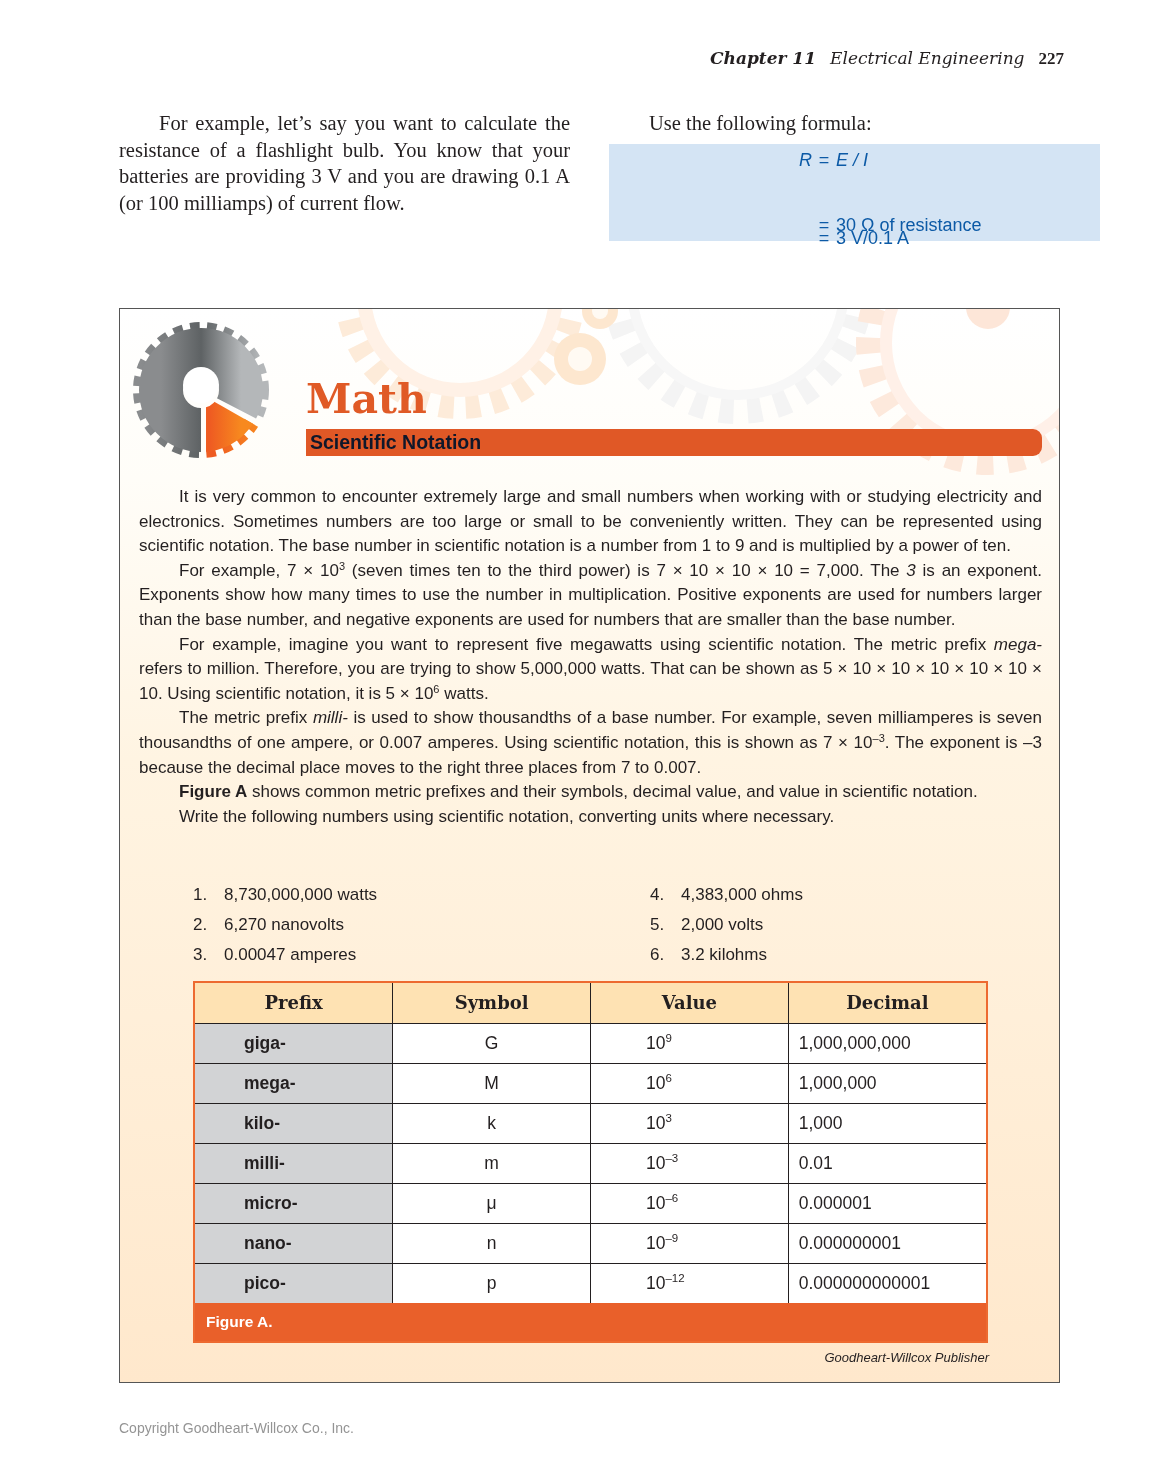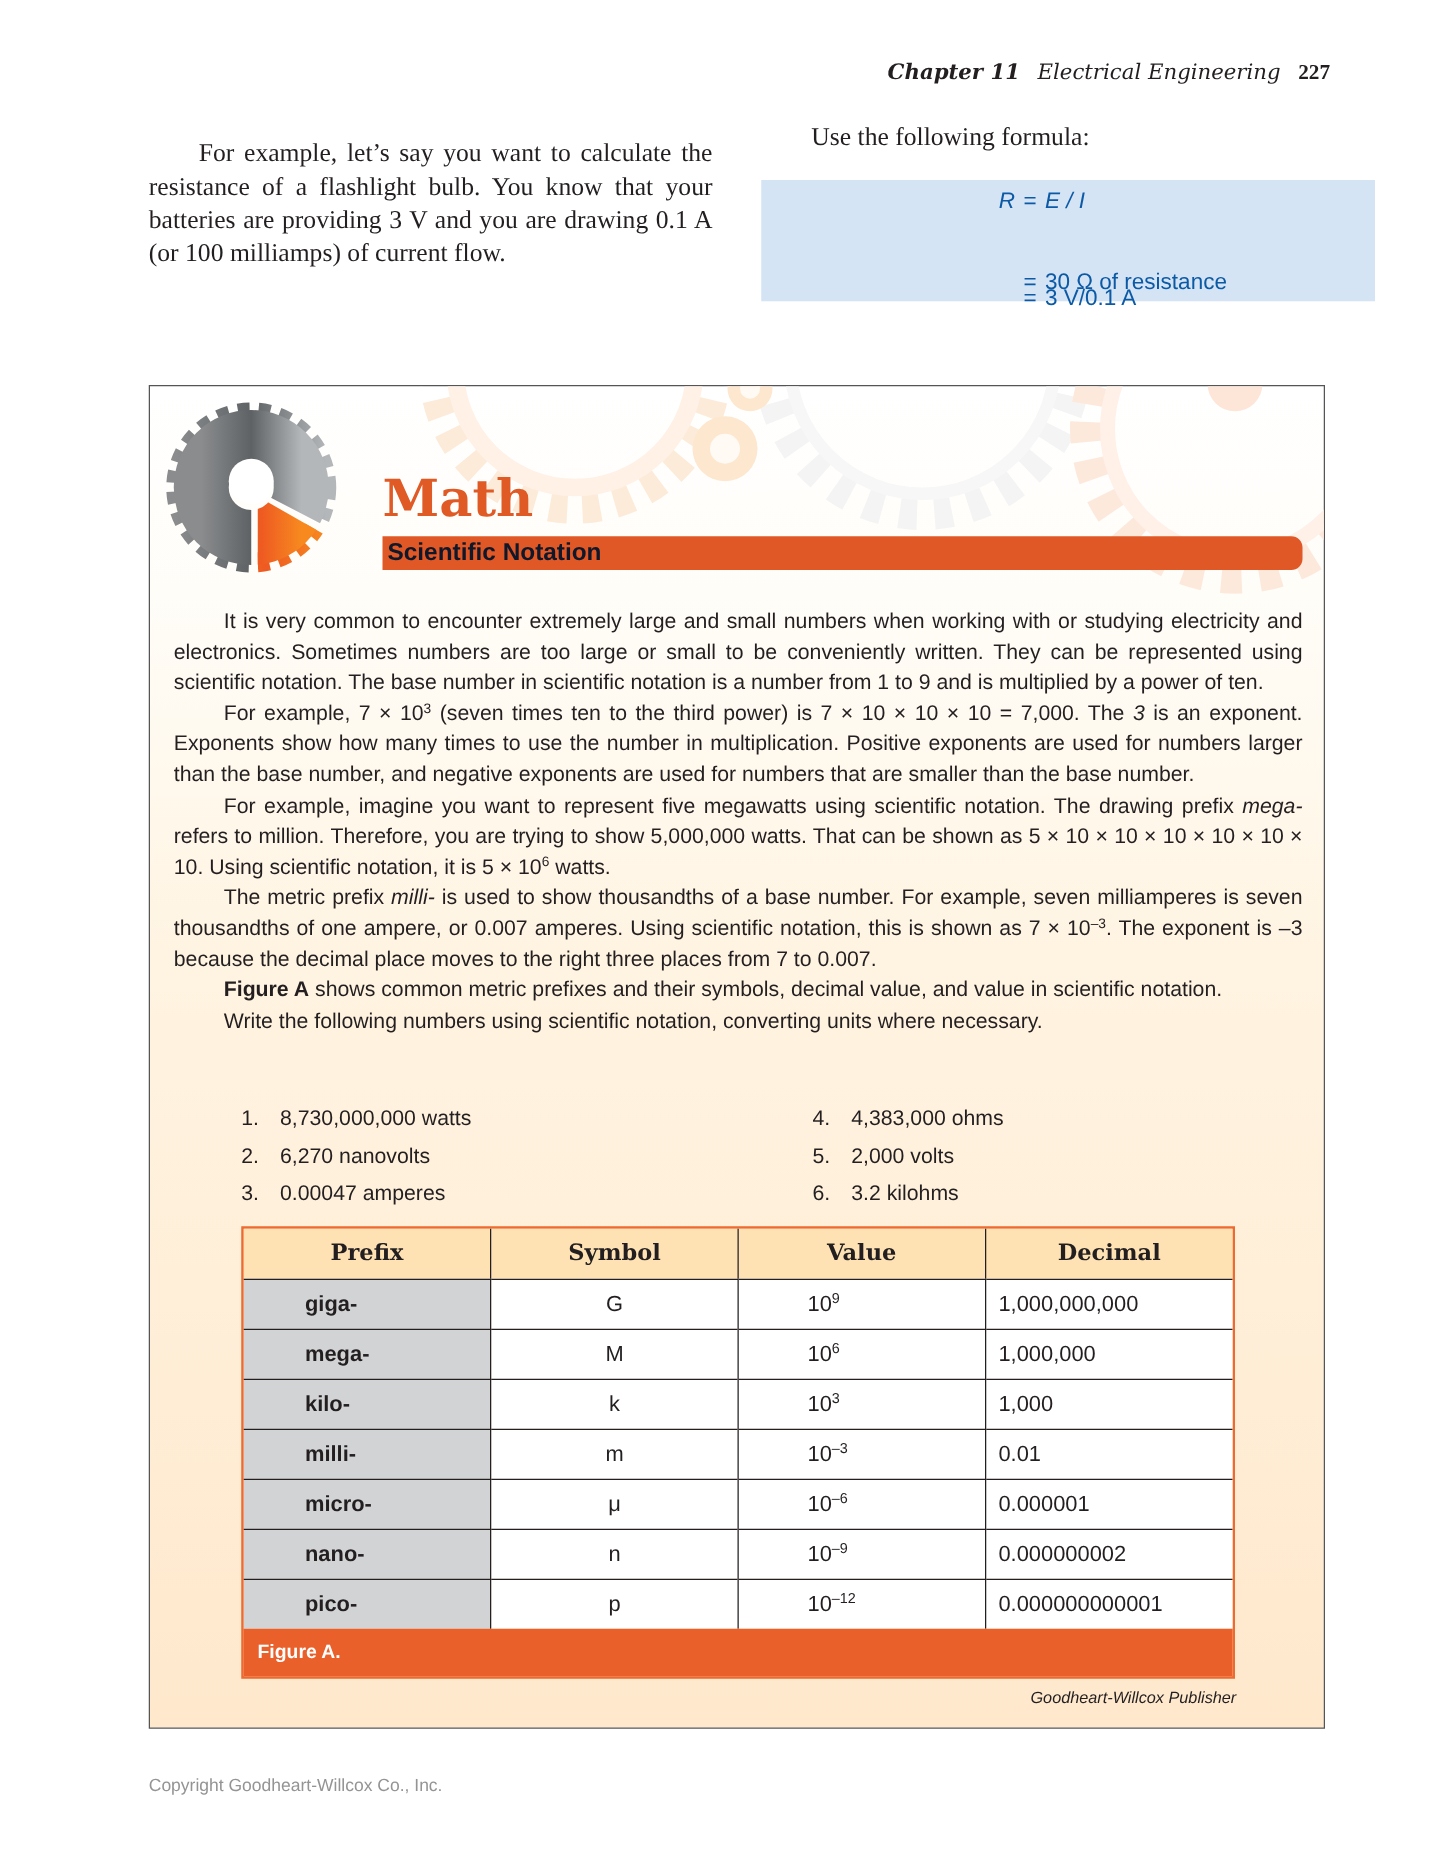--- a/index.html
+++ b/index.html
@@ -7,21 +7,21 @@
   body { position: relative; font-family: "Liberation Sans", sans-serif; color: #231f20; overflow: hidden; }
 
   .running-head { position: absolute; top: 48px; right: 92px; font-family: "DejaVu Serif", serif; font-style: italic; font-size: 17px; color: #231f20; white-space: nowrap; }
   .running-head .chap { font-weight: bold; margin-right: 14px; }
   .running-head .title { margin-right: 14px; }
   .running-head .pnum { font-style: normal; font-weight: bold; font-family: Liberation Serif, serif; }
 
   .intro-left { position: absolute; left: 119px; top: 110px; width: 451px; font-family: "Liberation Serif", serif; font-size: 20.5px; line-height: 26.5px; text-align: justify; }
   .intro-left p { text-indent: 40px; }
 
-  .intro-right { position: absolute; left: 649px; top: 97px; font-family: "Liberation Serif", serif; font-size: 20.5px; line-height: 26px; }
+  .intro-right { position: absolute; left: 649px; top: 110px; font-family: "Liberation Serif", serif; font-size: 20.5px; line-height: 26px; }
 
   .formula-box { position: absolute; left: 609px; top: 144px; width: 491px; height: 97px; background: #d4e4f4; font-family: "Liberation Sans", sans-serif; font-size: 18px; color: #0c5aa6; }
   .formula-row { position: absolute; white-space: nowrap; }
   .formula-row .lhs { display: inline-block; width: 22px; text-align: right; font-style: italic; }
   .formula-row .eq { display: inline-block; width: 24px; text-align: center; }
   .formula-row .ital { font-style: italic; }
 
   .math-box { position: absolute; left: 119px; top: 308px; width: 941px; height: 1075px; border: 1.5px solid #555; overflow: hidden;
     background: linear-gradient(to bottom, #ffffff 0px, #fffdf8 170px, #fff4e2 450px, #ffe8cc 1075px); padding-left: 48px; }
 
@@ -141,21 +141,21 @@
   </svg>
 
   <div class="math-title">Math</div>
   <div class="notation-bar">
     <span>Scientific Notation</span>
   </div>
 
   <div class="body-text">
     <p>It is very common to encounter extremely large and small numbers when working with or studying electricity and electronics. Sometimes numbers are too large or small to be conveniently written. They can be represented using scientific notation. The base number in scientific notation is a number from 1 to 9 and is multiplied by a power of ten.</p>
     <p><span>For example, 7 × 10</span><sup>3</sup><span> (seven times ten to the third power) is 7 × 10 × 10 × 10 = 7,000. The </span><i>3</i><span> is an exponent. Exponents show how many times to use the number in multiplication. Positive exponents are used for numbers larger than the base number, and negative exponents are used for numbers that are smaller than the base number.</span></p>
-    <p><span>For example, imagine you want to represent five megawatts using scientific notation. The drawing prefix </span><i>mega-</i><span> refers to million. Therefore, you are trying to show 5,000,000 watts. That can be shown as 5 × 10 × 10 × 10 × 10 × 10 × 10. Using scientific notation, it is 5 × 10</span><sup>6</sup><span> watts.</span></p>
+    <p><span>For example, imagine you want to represent five megawatts using scientific notation. The metric prefix </span><i>mega-</i><span> refers to million. Therefore, you are trying to show 5,000,000 watts. That can be shown as 5 × 10 × 10 × 10 × 10 × 10 × 10. Using scientific notation, it is 5 × 10</span><sup>6</sup><span> watts.</span></p>
     <p><span>The metric prefix </span><i>milli-</i><span> is used to show thousandths of a base number. For example, seven milliamperes is seven thousandths of one ampere, or 0.007 amperes. Using scientific notation, this is shown as 7 × 10</span><sup>–3</sup><span>. The exponent is –3 because the decimal place moves to the right three places from 7 to 0.007.</span></p>
     <p><b>Figure A</b><span> shows common metric prefixes and their symbols, decimal value, and value in scientific notation.</span></p>
     <p>Write the following numbers using scientific notation, converting units where necessary.</p>
   </div>
 
   <div class="exercises">
     <div class="ex-col">
       <div class="ex-item"><span class="ex-num">1.</span><span>8,730,000,000 watts</span></div>
       <div class="ex-item"><span class="ex-num">2.</span><span>6,270 nanovolts</span></div>
       <div class="ex-item"><span class="ex-num">3.</span><span>0.00047 amperes</span></div>
@@ -205,21 +205,21 @@
         <tr>
           <td>micro-</td>
           <td class="sym">μ</td>
           <td class="val"><span>10</span><sup>–6</sup></td>
           <td class="dec">0.000001</td>
         </tr>
         <tr>
           <td>nano-</td>
           <td class="sym">n</td>
           <td class="val"><span>10</span><sup>–9</sup></td>
-          <td class="dec">0.000000002</td>
+          <td class="dec">0.000000001</td>
         </tr>
         <tr>
           <td>pico-</td>
           <td class="sym">p</td>
           <td class="val"><span>10</span><sup>–12</sup></td>
           <td class="dec">0.000000000001</td>
         </tr>
       </tbody>
     </table>
     <div class="fig-caption">Figure A.</div>

